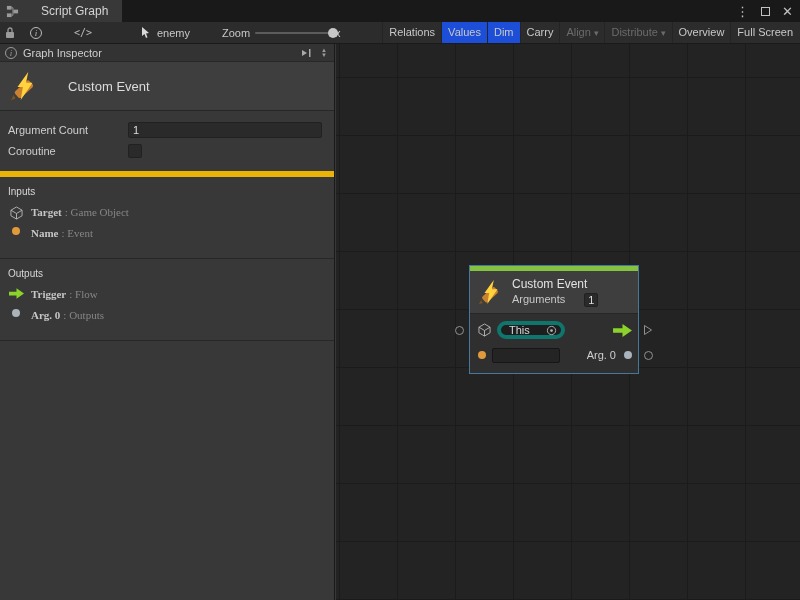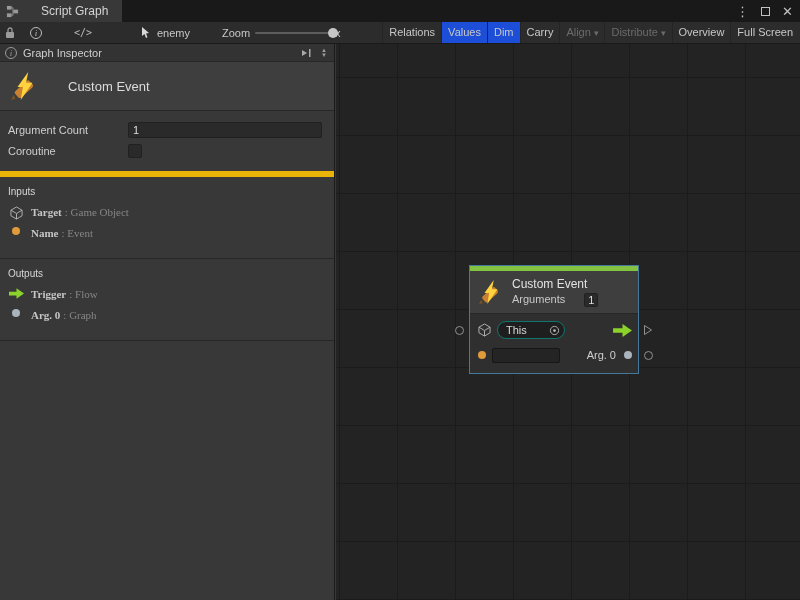--- a/index.html
+++ b/index.html
@@ -111,21 +111,21 @@
   .args-box {
     min-width: 14px; height: 14px; background: #2a2a2a; border: 1px solid #212121;
     padding: 0 3px; line-height: 13px; color: #dedede; border-radius: 2px;
   }
   .node-body {
     background: #2f2f2f; border-top: 1px solid #262626;
     padding: 7px 6px 9px 8px; display: flex; flex-direction: column; gap: 7px;
   }
   .nrow { display: flex; align-items: center; gap: 6px; height: 18px; }
   .this-dd {
-    width: 68px; height: 18px; border-radius: 9px; background: #1e1e1e; border: 1px solid #0f766e;
+    width: 68px; height: 18px; border-radius: 9px; background: #1e1e1e; border: 4px solid #0f766e;
     display: flex; align-items: center; justify-content: space-between;
     padding: 0 4px 0 8px; color: #d8d8d8; font-size: 11px;
   }
   .name-field { width: 68px; height: 15px; background: #242424; border: 1px solid #161616; border-radius: 2px; }
   .grow { flex: 1; }
   .arg0 { font-size: 11px; color: #cfcfcf; margin-right: 2px; }
   .port-circle {
     position: absolute; width: 9px; height: 9px; border: 1px solid #909090;
     border-radius: 50%; background: transparent;
   }
@@ -265,21 +265,21 @@
           </svg>
       </span>
       <span class="pname">Trigger</span>
       <span class="ptype">: Flow</span>
     </div>
     <div class="prow">
       <span class="picon">
           <span class="dot gray"></span>
         </span>
       <span class="pname">Arg. 0</span>
-      <span class="ptype">: Graph</span>
+      <span class="ptype">: Outputs</span>
     </div>
   </div>
 </div>
 
 <div class="canvas">
 
   <div class="node">
     <div class="node-accent"></div>
     <div class="node-header">
       <svg width="26" height="26" viewBox="0 0 28 28">

